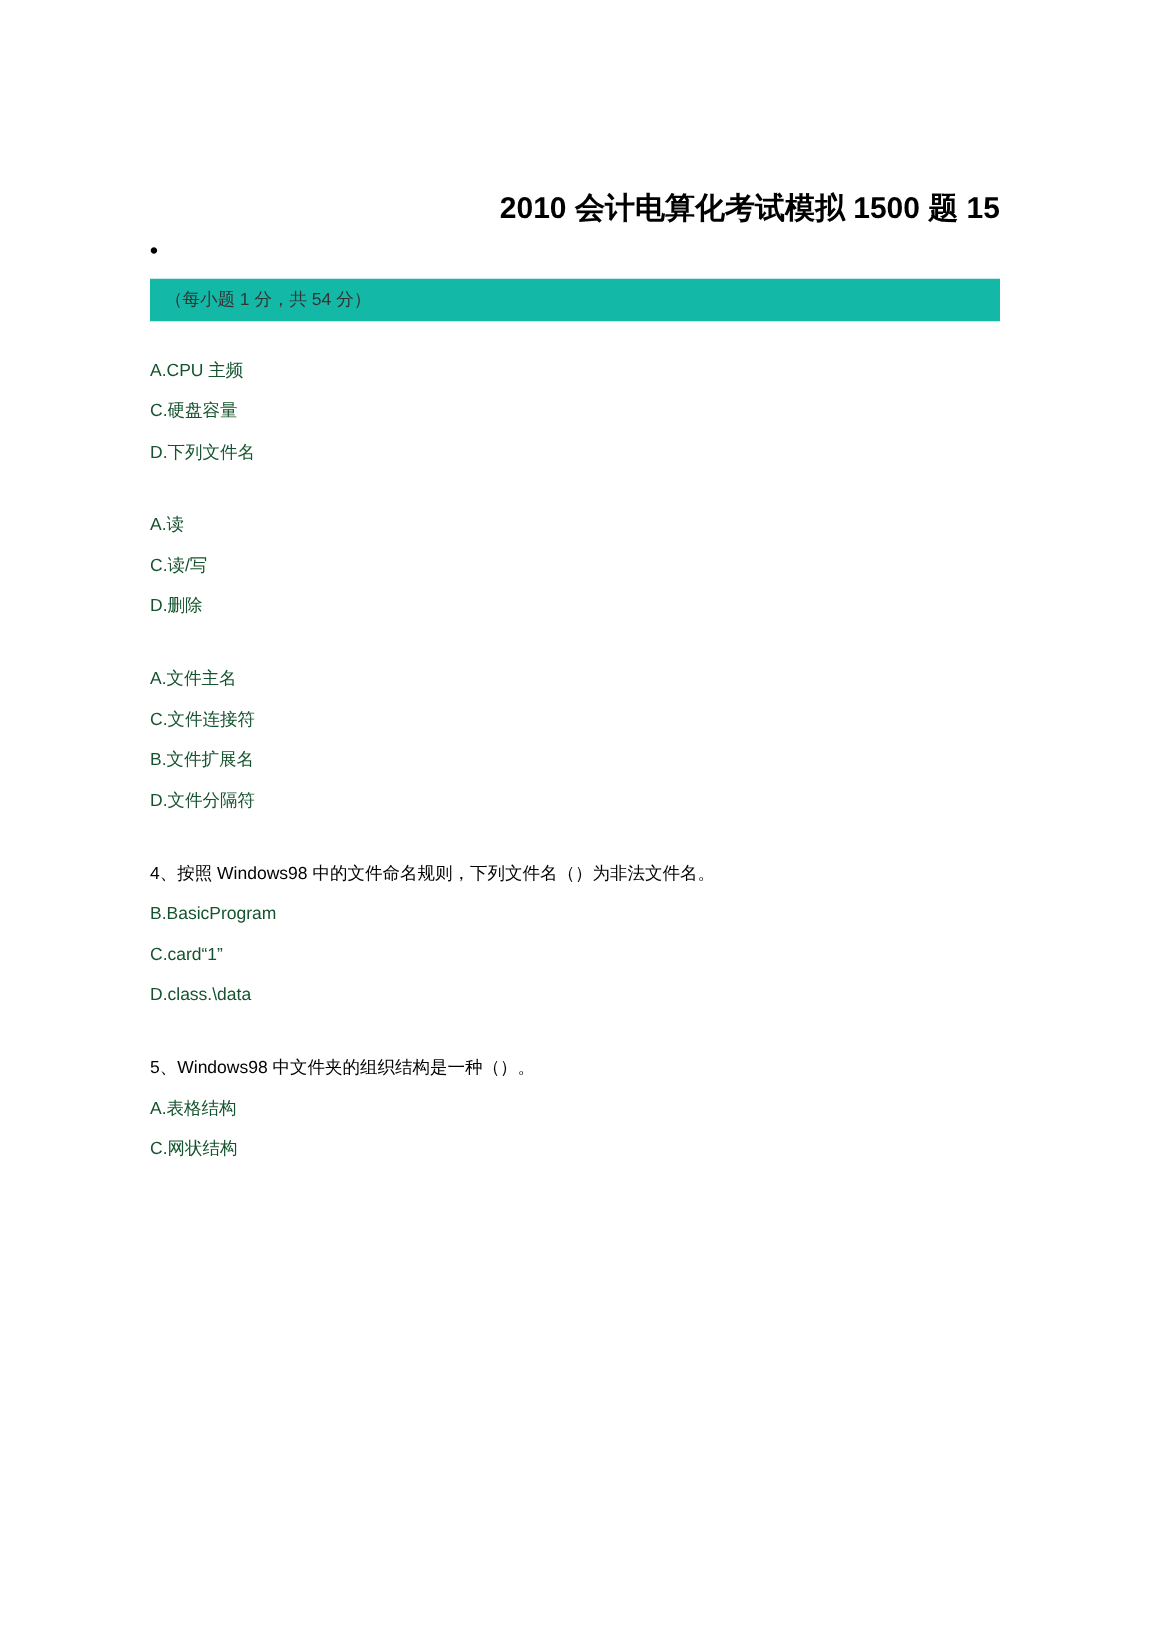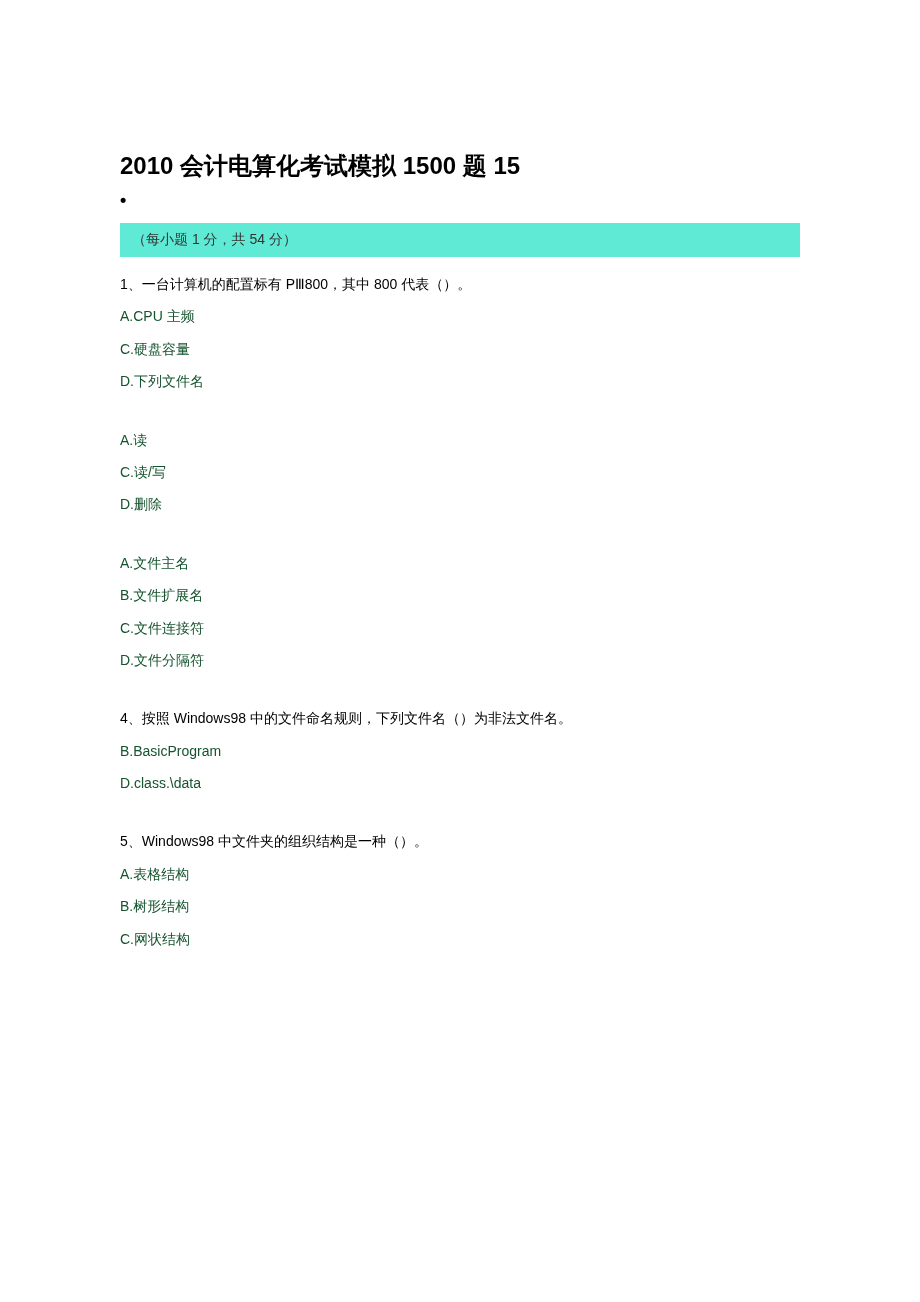--- a/index.html
+++ b/index.html
@@ -12,32 +12,33 @@
       background: #ffffff;
       width: 920px;
       padding: 150px 120px 60px 120px;
       color: #000000;
     }
     .title {
       font-size: 24px;
       font-weight: bold;
       color: #000000;
       margin-bottom: 8px;
+      text-align: right;
     }
     .bullet {
       font-size: 18px;
       font-weight: bold;
       margin-bottom: 12px;
     }
     .instruction-bar {
-      background: #5eead4;
+      background: #14b8a6;
       padding: 8px 12px;
       font-size: 14px;
       color: #333333;
-      margin-bottom: 16px;
+      margin-bottom: 28px;
     }
     .question-block {
       margin-bottom: 36px;
     }
     .question-text {
       font-size: 14px;
       color: #000000;
       margin-bottom: 10px;
       line-height: 1.6;
     }
@@ -49,43 +50,42 @@
     }
   </style>
 </head>
 <body>
 
 <h1 class="title">2010 会计电算化考试模拟 1500 题 15</h1>
 <div class="bullet">•</div>
 <div class="instruction-bar">（每小题 1 分，共 54 分）</div>
 
 <div class="question-block">
-  <div class="question-text">1、一台计算机的配置标有 PⅢ800，其中 800 代表（）。</div>
   <div class="option">A.CPU 主频</div>
   <div class="option">C.硬盘容量</div>
   <div class="option">D.下列文件名</div>
 </div>
 
 <div class="question-block">
   <div class="option">A.读</div>
   <div class="option">C.读/写</div>
   <div class="option">D.删除</div>
 </div>
 
 <div class="question-block">
   <div class="option">A.文件主名</div>
+  <div class="option">C.文件连接符</div>
   <div class="option">B.文件扩展名</div>
-  <div class="option">C.文件连接符</div>
   <div class="option">D.文件分隔符</div>
 </div>
 
 <div class="question-block">
   <div class="question-text">4、按照 Windows98 中的文件命名规则，下列文件名（）为非法文件名。</div>
   <div class="option">B.BasicProgram</div>
+  <div class="option">C.card“1”</div>
   <div class="option">D.class.\data</div>
 </div>
 
 <div class="question-block">
   <div class="question-text">5、Windows98 中文件夹的组织结构是一种（）。</div>
   <div class="option">A.表格结构</div>
-  <div class="option">B.树形结构</div>
   <div class="option">C.网状结构</div>
 </div>
 
 </body></html>

